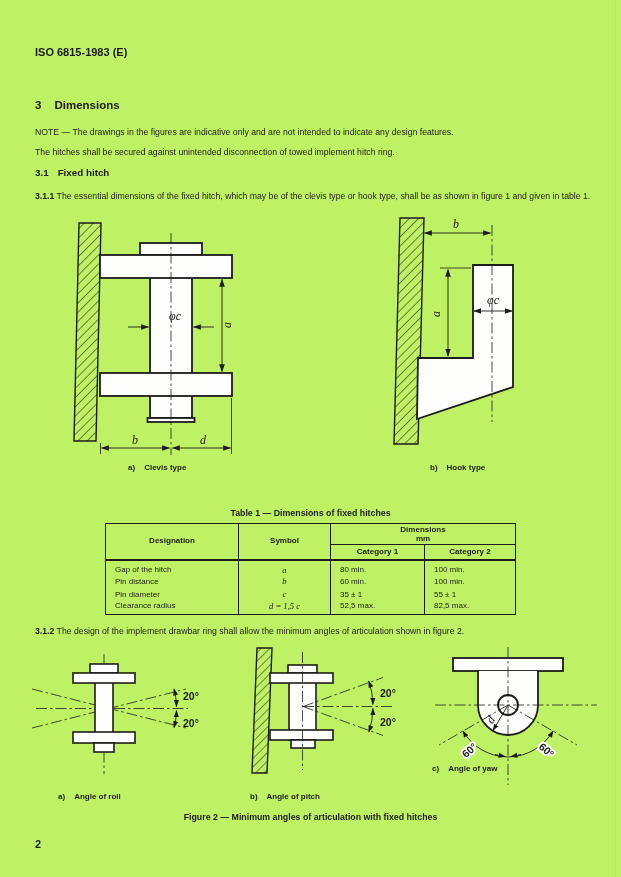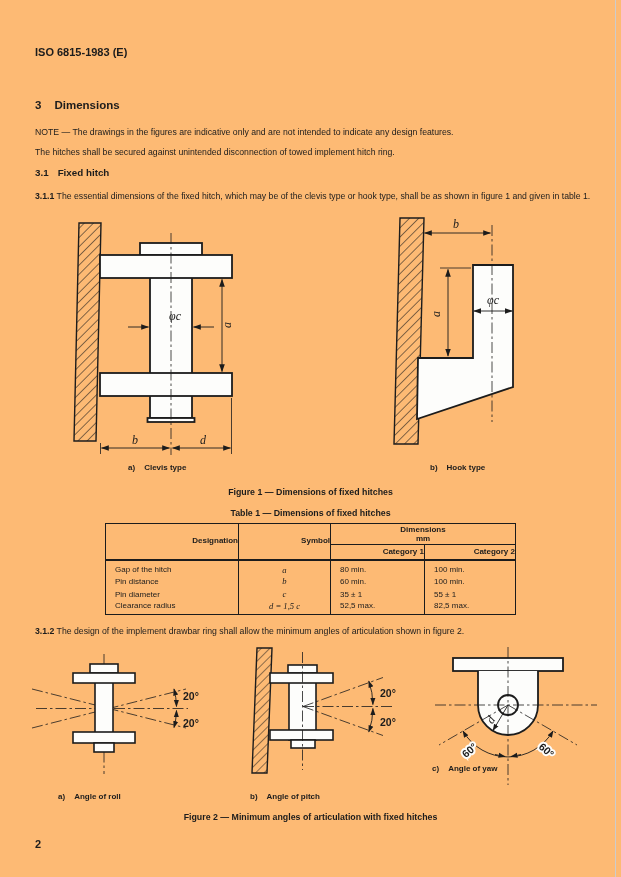--- a/index.html
+++ b/index.html
@@ -1,16 +1,16 @@
 <!DOCTYPE html>
 <html><head>
 <meta charset="utf-8">
 <style>
   html,body { margin:0; padding:0; background:#ffffff; }
-  .page { position:relative; width:621px; height:877px; background:#fdba74;
+  .page { position:relative; width:621px; height:877px; background:#bef264;
           font-family:"Liberation Sans", sans-serif; color:#1c1c1c; overflow:hidden; }
   .page * { box-sizing:border-box; }
   .abs { position:absolute; margin:0; }
   .doc-id { left:35px; top:46px; font-weight:bold; font-size:11px; }
   .sec-h1 { left:35px; top:99px; font-weight:bold; font-size:11.5px; }
   .sec-h1 .t { margin-left:13px; }
   .sec-h2 { left:35px; font-weight:bold; font-size:9.8px; }
   .sec-h2 .t { margin-left:9px;margin-top:46px; }
   .para { left:35px; font-size:8.7px; line-height:13px; width:578px; }
   .para b { font-weight:bold; }
@@ -19,21 +19,21 @@
   .figlabel .lbl { margin-left:9px; }
   .pagenum { left:35px; top:838px; font-weight:bold; font-size:11px; }
   .scan-edge { right:5px; top:0; width:1px; height:877px; background:#cccccc; }
 
   
   table.t1 { position:absolute; left:105px; top:523px; width:410px;
              border-collapse:collapse; table-layout:fixed;
              border:1.6px solid #1c1c1c; font-size:8px; }
   .t1 th { font-weight:bold; text-align:center; padding:0; line-height:10px; }
   .t1 .br { border-right:1px solid #1c1c1c; }
-  .t1 .hb { border-bottom:2.2px solid #1c1c1c;text-align:right; }
+  .t1 .hb { border-bottom:2.2px solid #1c1c1c; }
   .t1 .dimcell { border-bottom:1px solid #1c1c1c; height:21px; }
   .t1 .dimcell div { line-height:9px; }
   .t1 tr.cats th { height:15px;margin-top:47px; }
   .t1 tbody td { height:13px; vertical-align:middle; padding:0 0 0 9px; }
   .t1 tbody tr:first-child td { padding-top:4px; }
   .t1 tbody tr:last-child td { padding-bottom:3px;margin-top:24px; }
   .t1 td.sym { text-align:center; padding:0;
                font-family:"Liberation Serif", serif; font-style:italic; font-size:8.6px; }
 
   
@@ -125,21 +125,20 @@
       <line class="dim" x1="88" y1="57.5" x2="88" y2="144" marker-start="url(#mH)" marker-end="url(#mH)"></line>
       <text class="sym" x="80" y="102" text-anchor="middle" transform="rotate(-90 80 102)">a</text>
       <text class="sym" x="133" y="92" text-anchor="middle">φc</text>
       <line class="dim" x1="114" y1="99" x2="152" y2="99" marker-start="url(#mH)" marker-end="url(#mH)"></line>
     </g>
   </svg>
 
   <div class="abs figlabel" style="left:128px; top:463px"><span>a)</span><span class="lbl">Clevis type</span></div>
   <div class="abs figlabel" style="left:430px; top:463px"><span>b)</span><span class="lbl">Hook type</span></div>
 
-  <div class="abs caption" style="top:487px">Figure 1 — Dimensions of fixed hitches</div>
   <div class="abs caption" style="top:508px">Table 1 — Dimensions of fixed hitches</div>
 
   <table class="t1">
     <colgroup>
         <col style="width:133px">
         <col style="width:92px">
         <col style="width:94px">
         <col style="width:91px">
       </colgroup>
     <thead>

